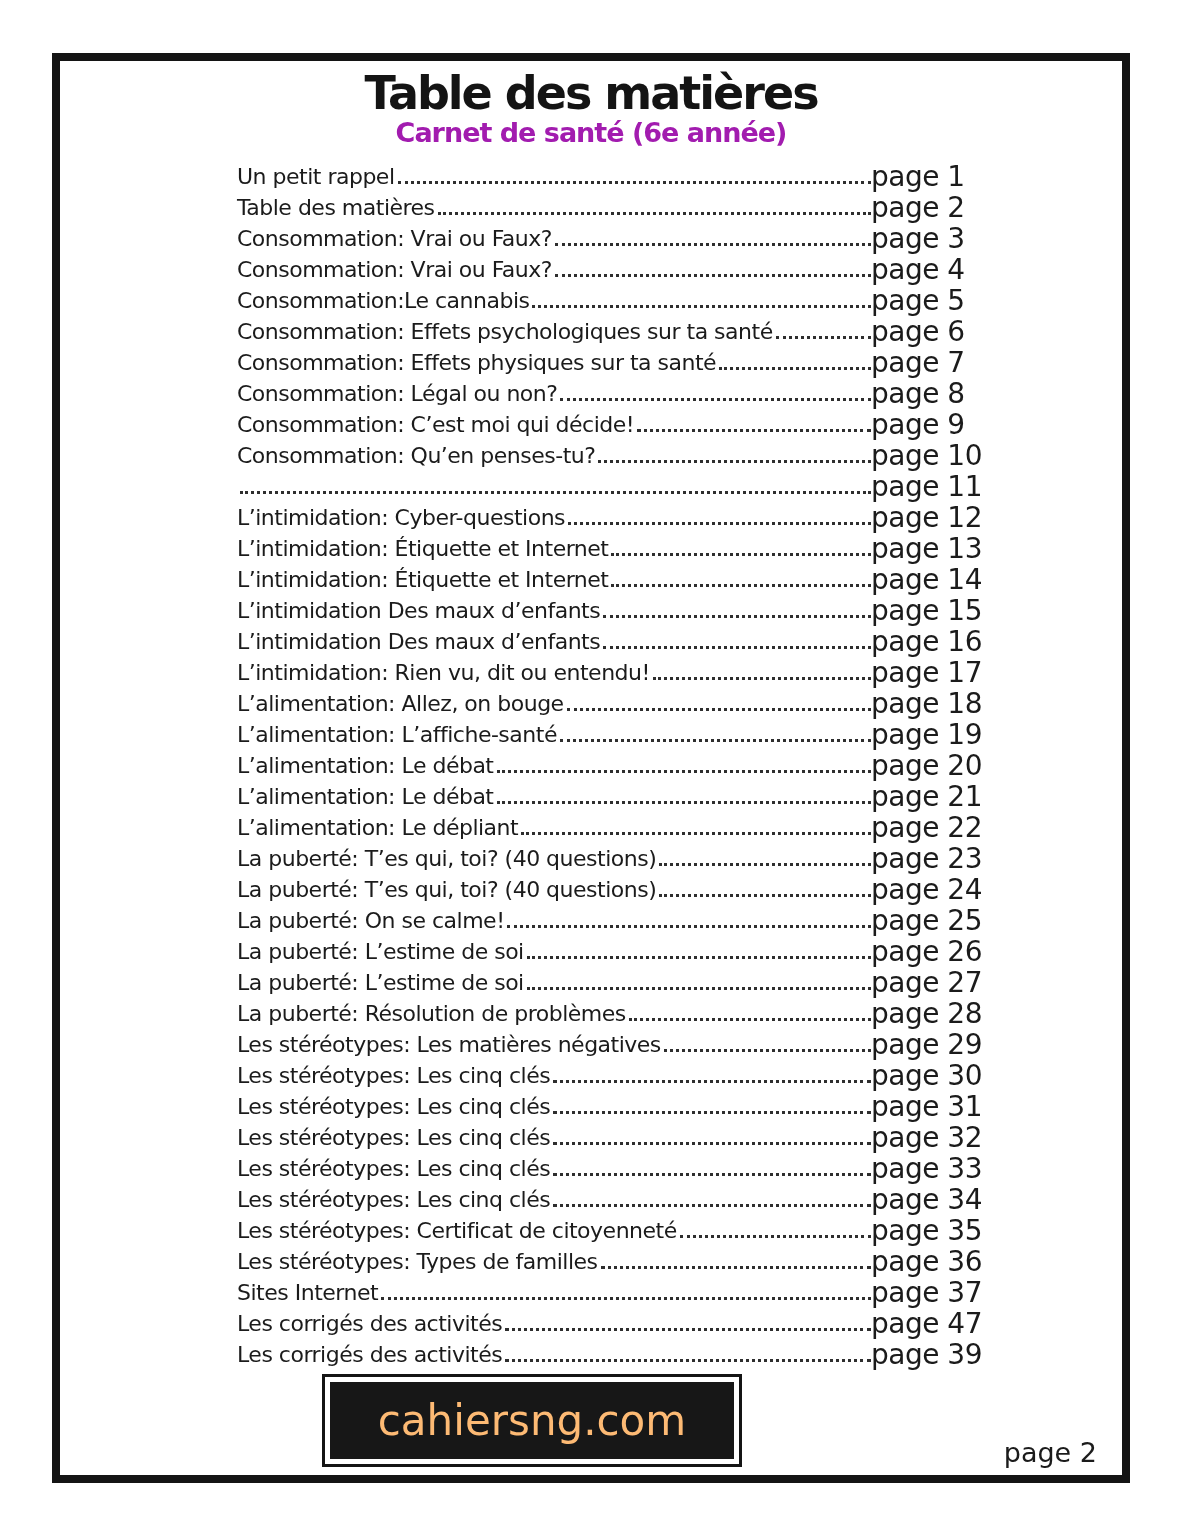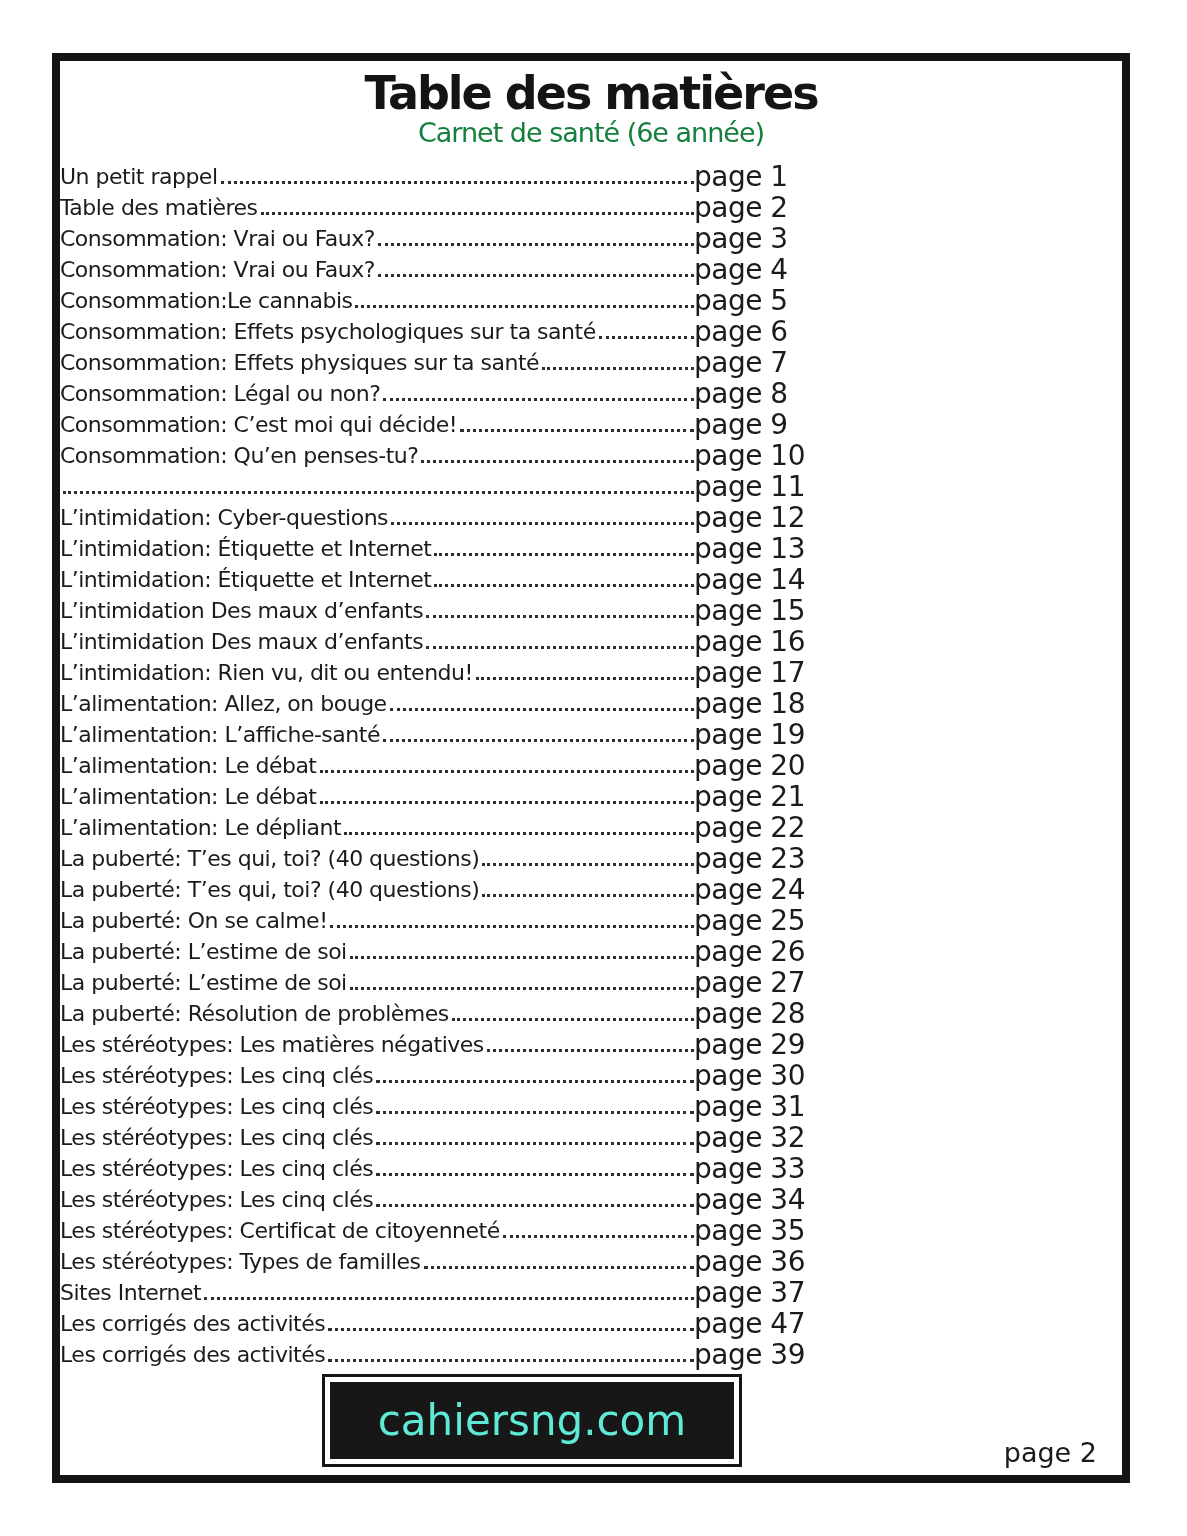--- a/index.html
+++ b/index.html
@@ -30,26 +30,27 @@
     text-align: center;
     font-size: 46px;
     font-weight: bold;
     letter-spacing: -2px;
     line-height: 48px;
     color: #141414;
   }
   .doc-subtitle {
     text-align: center;
     font-size: 27px;
-    font-weight: normal;
+    font-weight: bold;
     letter-spacing: -1px;
     line-height: 32px;
-    color: #15803d;
+    color: #a21caf;
   }
   .toc {
+    margin-left: 177px;
     margin-top: 11px;
     width: 722px;
   }
   .toc-row {
     height: 31px;
     display: flex;
     align-items: flex-end;
   }
   .toc-label {
     font-size: 22px;
@@ -80,21 +81,21 @@
     box-sizing: border-box;
     border: 3px solid #141414;
     background: #ffffff;
     padding: 5px;
   }
   .site-badge-inner {
     width: 100%;
     height: 100%;
     box-sizing: border-box;
     background: #171717;
-    color: #5eead4;
+    color: #fdba74;
     display: flex;
     align-items: center;
     justify-content: center;
     font-size: 42px;
     letter-spacing: 0px;
   }
   .footer-page-num {
     position: absolute;
     right: 25px;
     top: 1377px;

